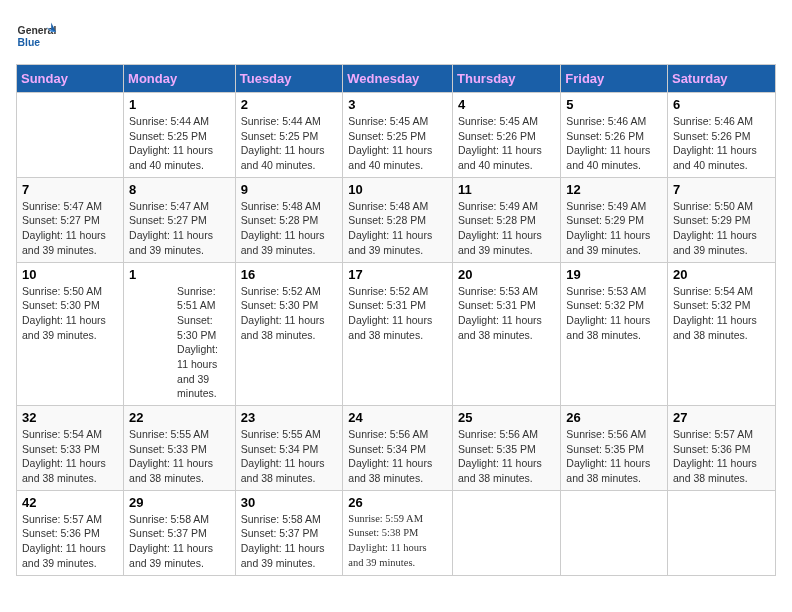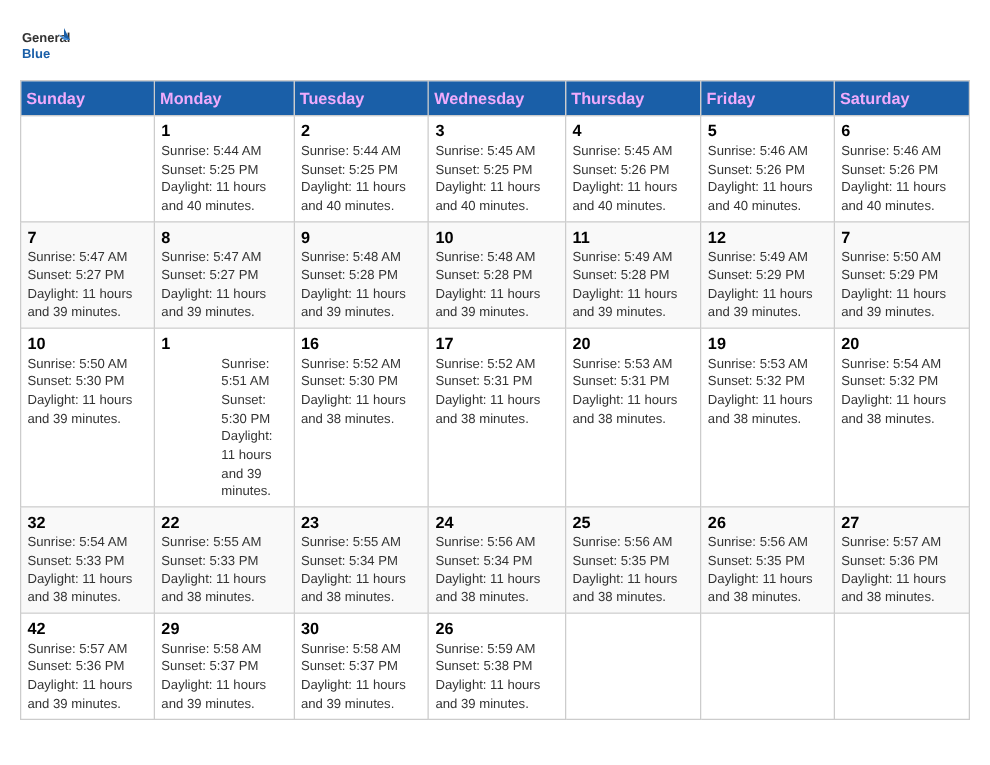--- a/index.html
+++ b/index.html
@@ -322,21 +322,21 @@
         </td>
         <td>
           <span class="day-num">30</span>
           <div class="cell-text" style="white-space: pre-line;">Sunrise: 5:58 AM
 Sunset: 5:37 PM
 Daylight: 11 hours
 and 39 minutes.</div>
         </td>
         <td>
           <span class="day-num">26</span>
-          <div class="cell-text" style="white-space: pre-line;">Sunrise: 5:59 AM
+          <div class="cell-text" style="white-space: pre-line; font-family: Liberation Serif, serif;">Sunrise: 5:59 AM
 Sunset: 5:38 PM
 Daylight: 11 hours
 and 39 minutes.</div>
         </td>
         <td class="empty-cell"></td>
         <td class="empty-cell"></td>
         <td class="empty-cell"></td>
       </tr>
     </tbody>
 </table>

